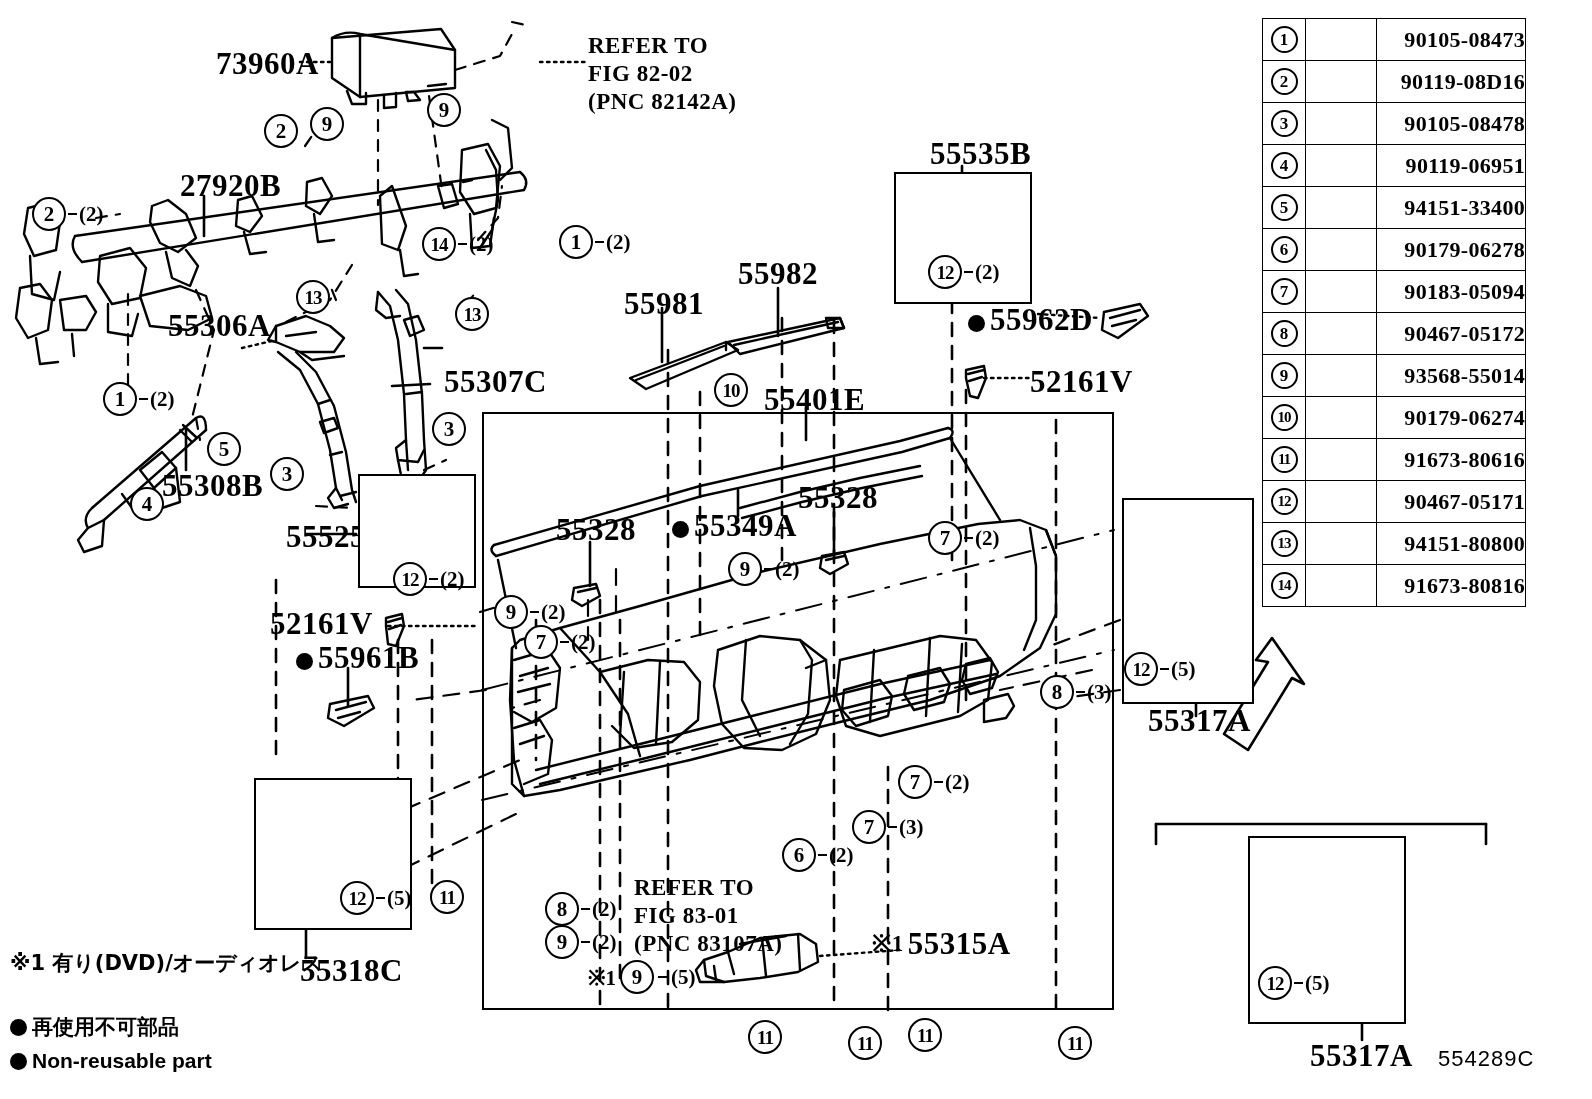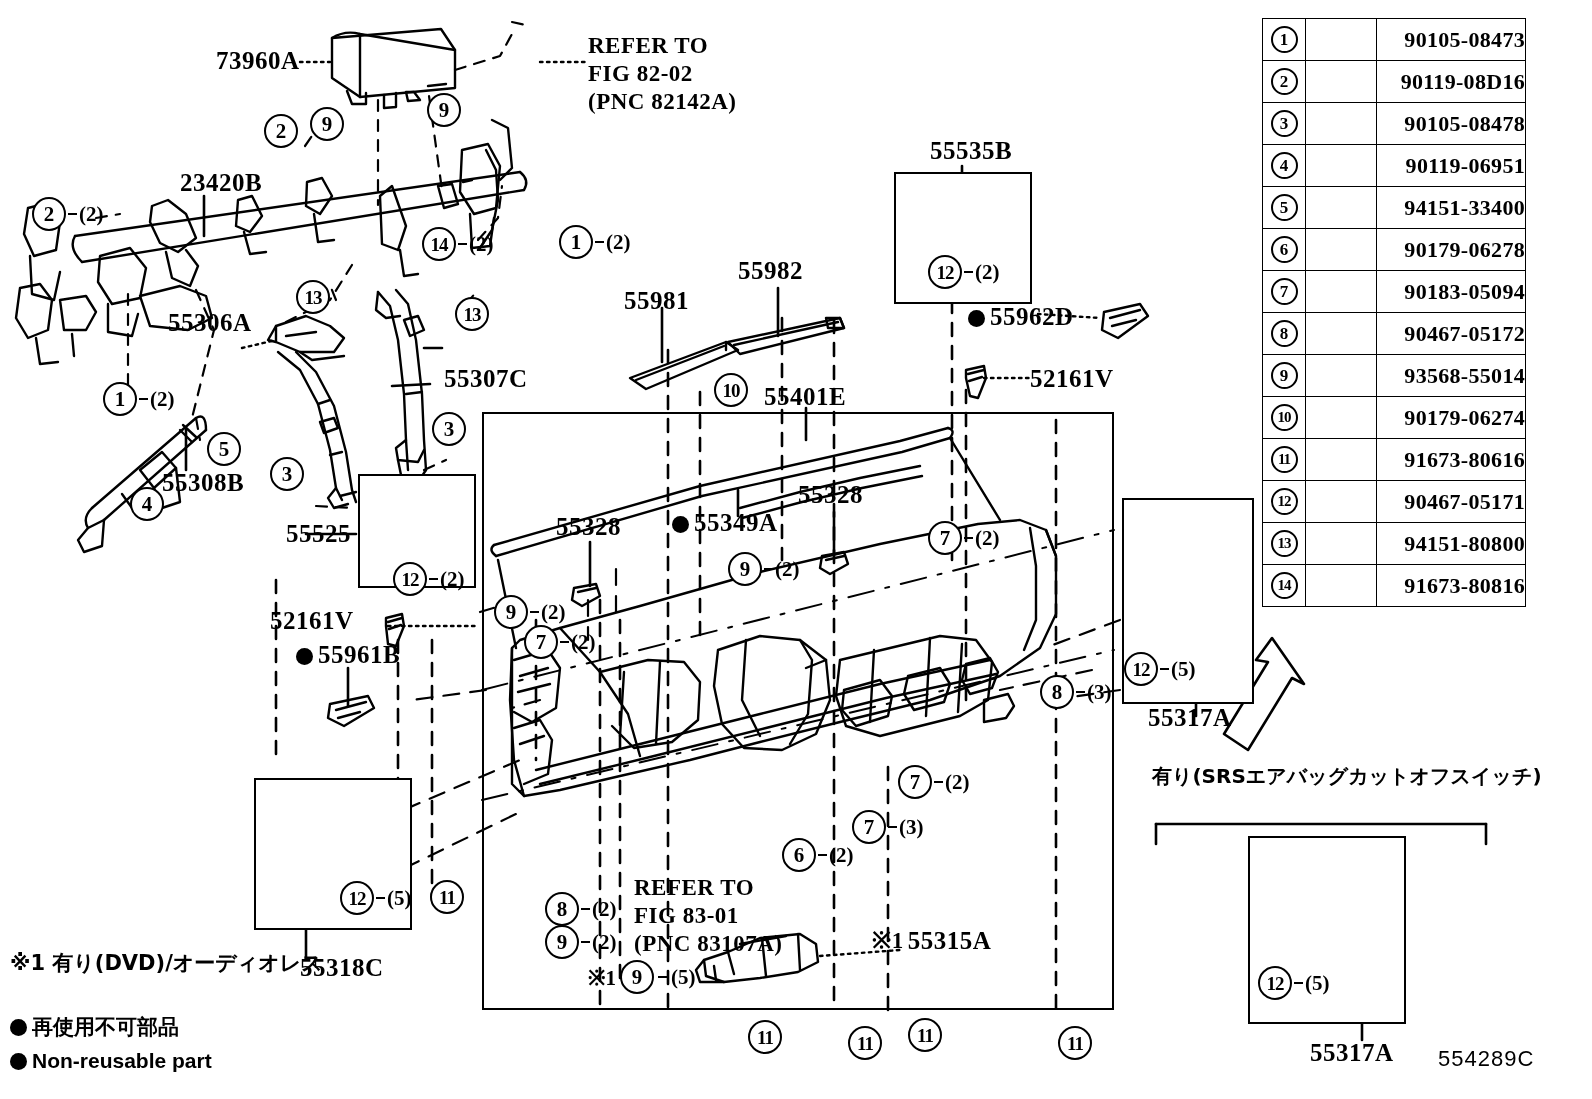--- a/index.html
+++ b/index.html
@@ -4,21 +4,21 @@
 <style>
   html,body{margin:0;padding:0;background:#fff;}
   body{width:1592px;height:1099px;position:relative;overflow:hidden;
        font-family:"Liberation Sans",sans-serif;color:#000;}
   #stage{position:absolute;left:0;top:0;width:1592px;height:1099px;}
 
   
   .abs{position:absolute;}
 
   
-  .plabel{font-family:"Liberation Serif",serif;font-weight:bold;font-size:25px;
+  .plabel{font-family:"Liberation Serif",serif;font-weight:bold;font-size:31px;
           letter-spacing:.5px;white-space:nowrap;line-height:1;}
   .plabel.sm{font-size:23px;}
 
   
   .cal{width:34px;height:34px;border:2.6px solid #000;border-radius:50%;
        display:flex;align-items:center;justify-content:center;
        font-family:"Liberation Serif",serif;font-size:21px;font-weight:bold;
        background:#fff;box-sizing:border-box;line-height:1;}
   .cal.two{font-size:19px;letter-spacing:-1px;}
   .qty{font-family:"Liberation Serif",serif;font-weight:bold;font-size:21px;
@@ -477,21 +477,21 @@
       <path d="M834 512 L834 554"></path>
       <path d="M738 490 L738 516"></path>
       <path d="M1196 700 L1196 716"></path>
       <path d="M1362 1022 L1362 1040"></path>
       <path d="M306 930 L306 958"></path>
     </g>
   </g>
 </svg>
 
 <div class="abs plabel" style="left:216px;top:48px;">73960A</div>
-<div class="abs plabel" style="left:180px;top:170px;">23420B</div>
+<div class="abs plabel" style="left:180px;top:170px;">27920B</div>
 <div class="abs plabel" style="left:168px;top:310px;">55306A</div>
 <div class="abs plabel" style="left:444px;top:366px;">55307C</div>
 <div class="abs plabel" style="left:162px;top:470px;">55308B</div>
 <div class="abs plabel" style="left:286px;top:521px;">55525</div>
 <div class="abs plabel" style="left:624px;top:288px;">55981</div>
 <div class="abs plabel" style="left:738px;top:258px;">55982</div>
 <div class="abs plabel" style="left:764px;top:384px;">55401E</div>
 <div class="abs plabel" style="left:930px;top:138px;">55535B</div>
 
 <div class="abs" style="left:968px;top:304px;">
@@ -676,23 +676,20 @@
 </div>
 <div class="abs calrow" style="left:1058px;top:1026px;">
   <span class="cal two">11</span>
 </div>
 <div class="abs calrow" style="left:1258px;top:966px;">
   <span class="cal two">12</span>
   <span class="dash"></span>
   <span class="qty">(5)</span>
 </div>
 
-<div class="abs srscap" style="left:1152px;top:762px;">
-  <span class="jp">有り(SRSエアバッグカットオフスイッチ)</span>
-</div>
 
 <div class="abs legend" style="left:10px;top:948px;">
   <span class="jp">※1 有り(DVD)/オーディオレス</span>
 </div>
 <div class="abs legend" style="left:10px;top:1012px;">
   <span class="bullet"></span><span class="jp">再使用不可部品</span>
 </div>
 <div class="abs legend" style="left:10px;top:1046px;">
   <span class="bullet"></span><span>Non-reusable part</span>
 </div>

